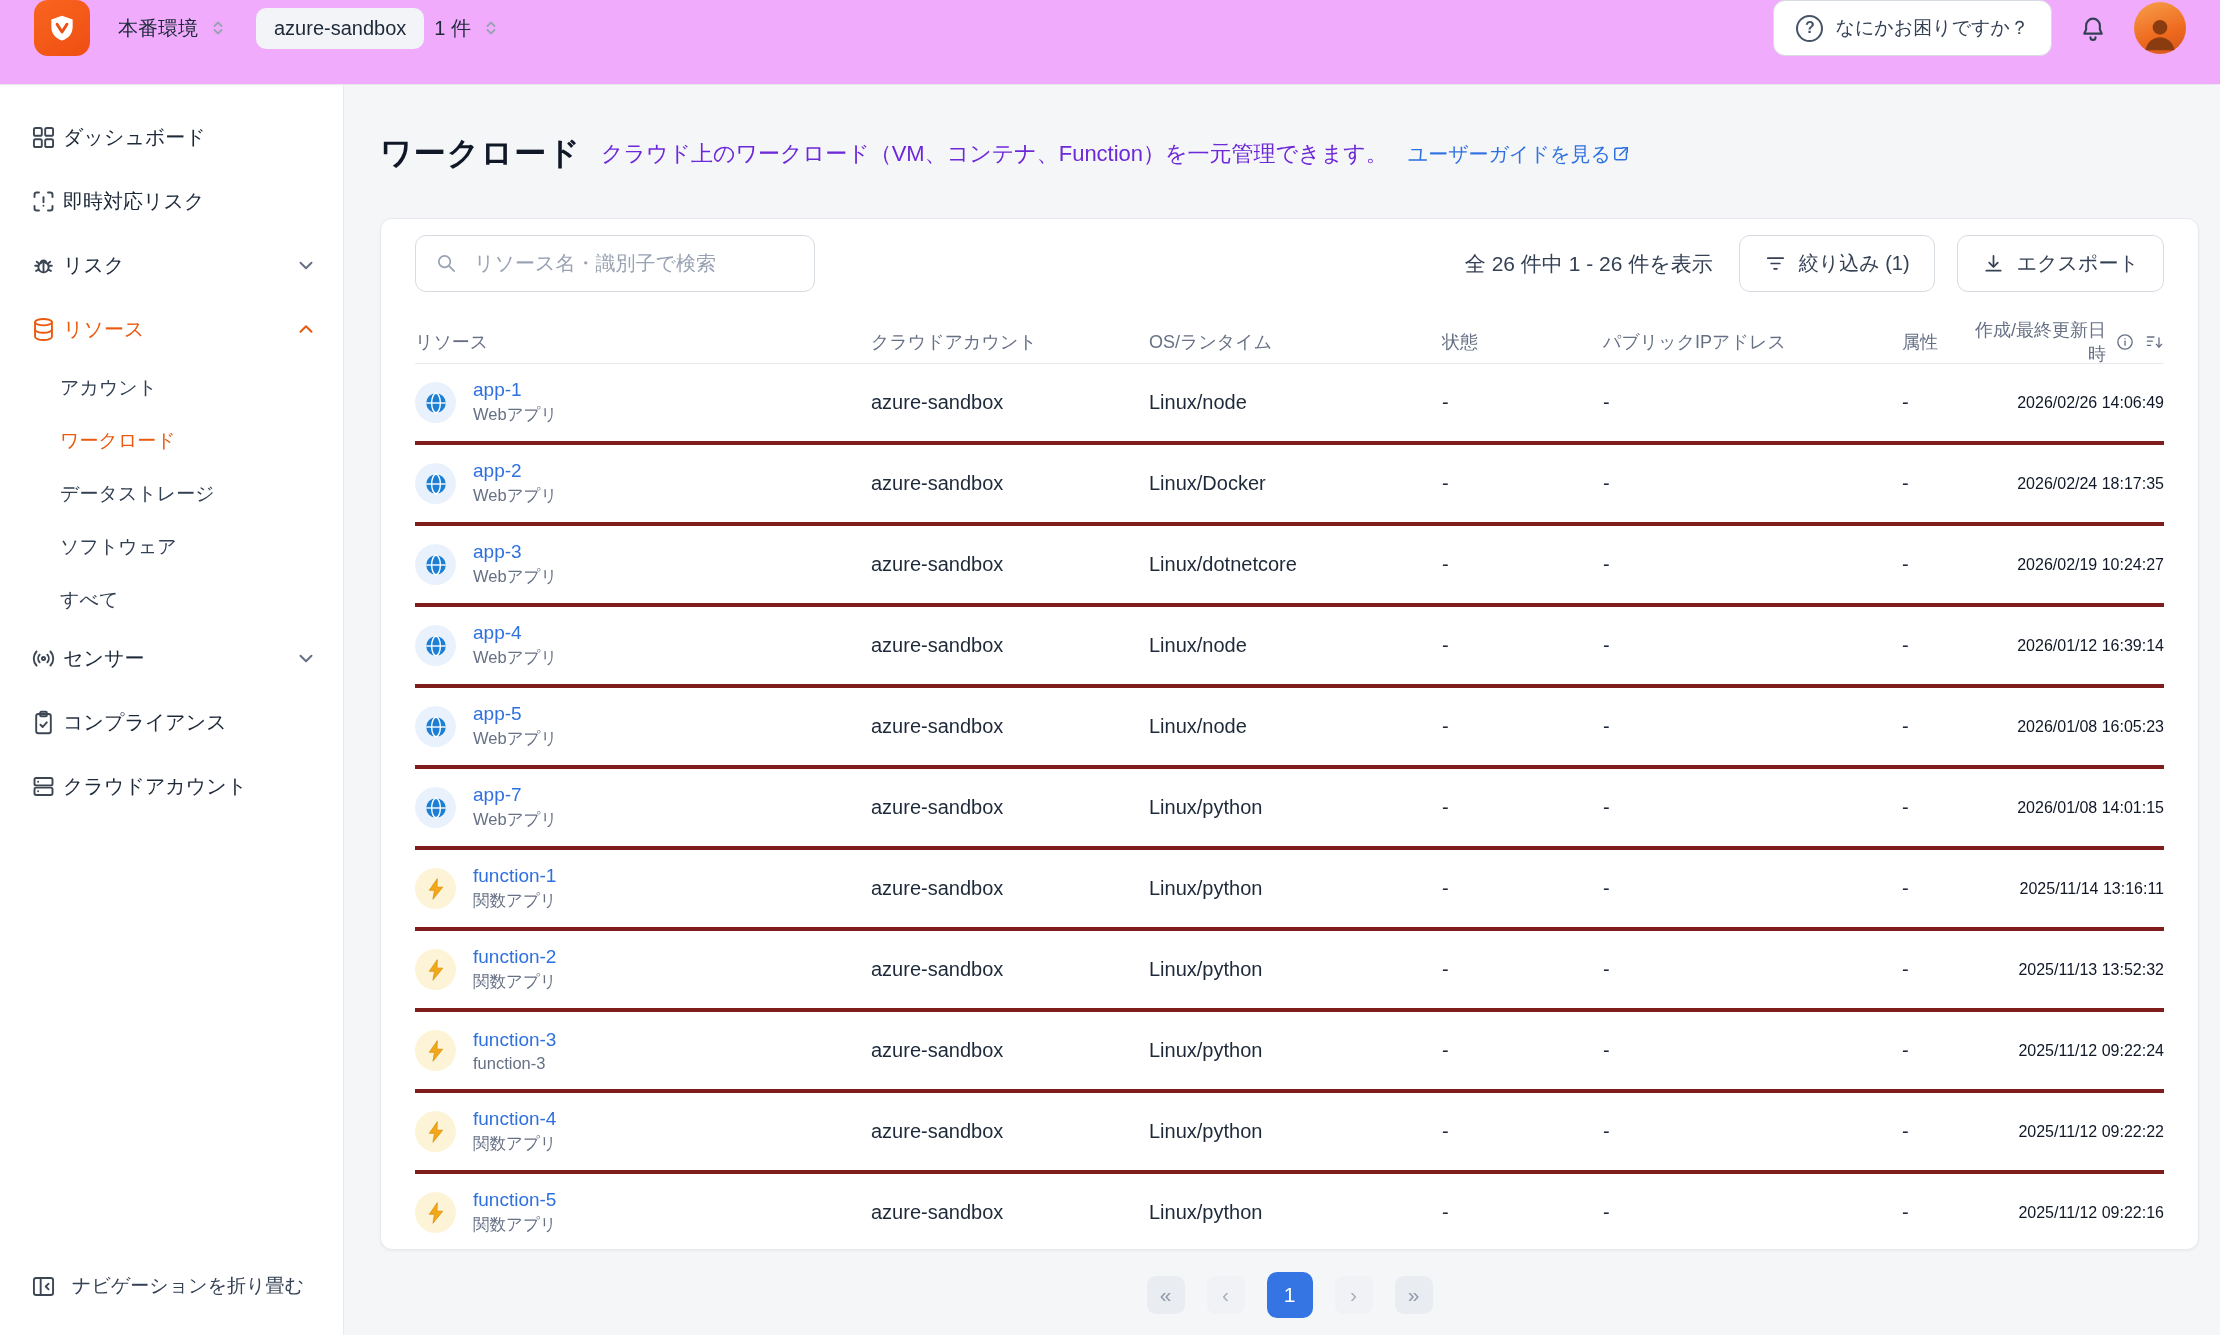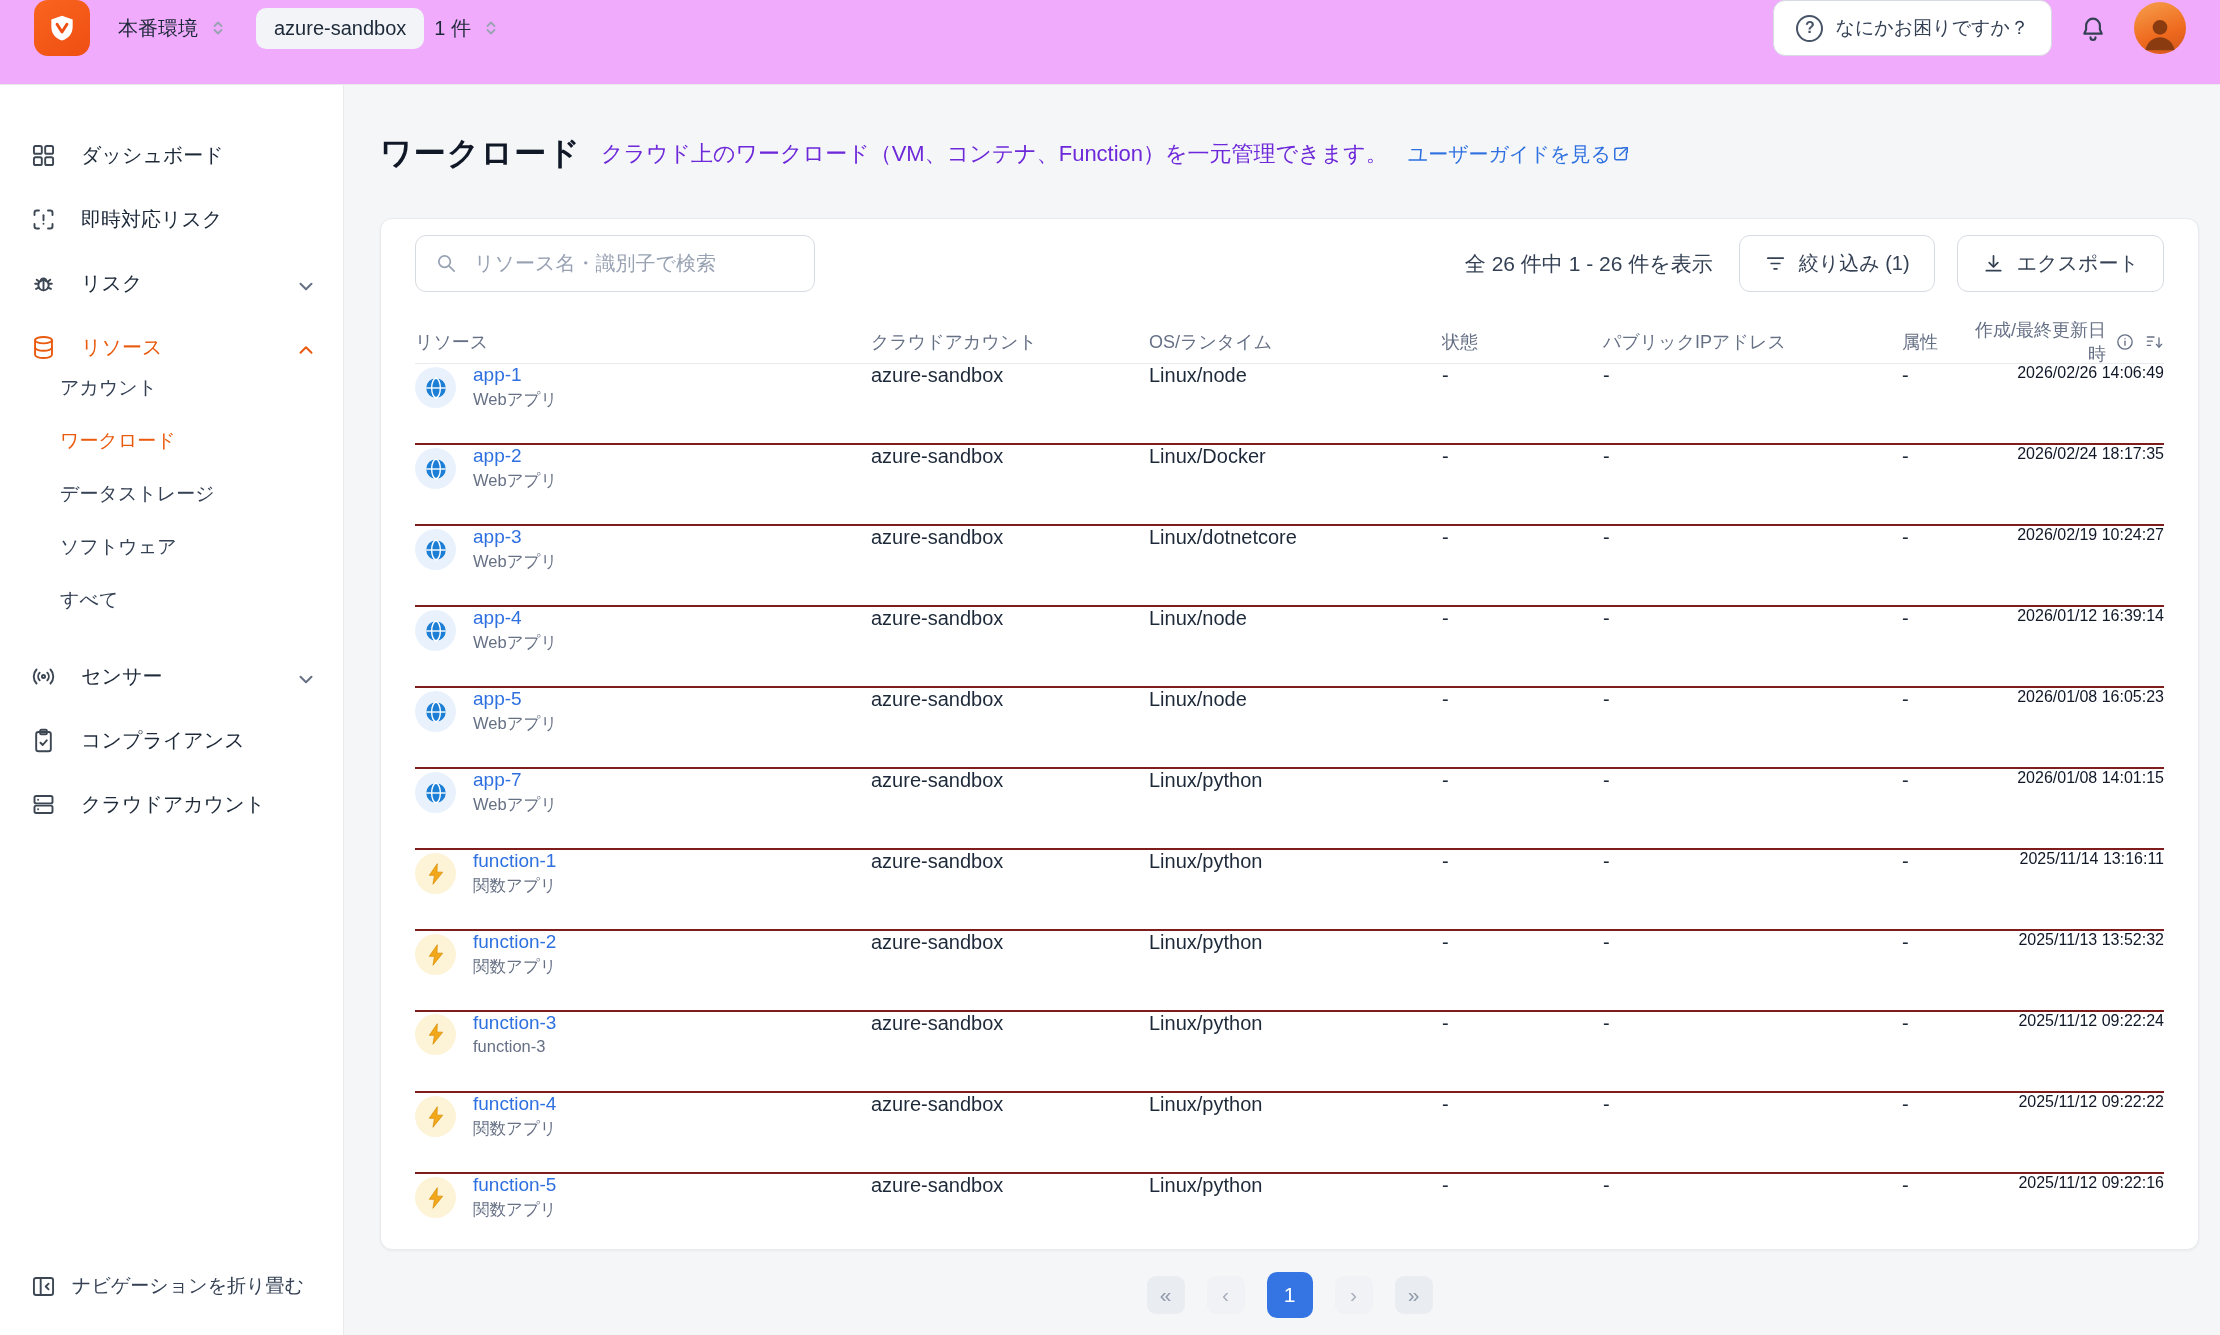--- a/index.html
+++ b/index.html
@@ -30,21 +30,21 @@
   .icon-btn svg { width:30px; height:30px; stroke:#344054; fill:none; stroke-width:1.7;
                   stroke-linecap:round; stroke-linejoin:round; }
   .avatar { width:52px; height:52px; border-radius:50%; overflow:hidden; cursor:pointer;
             background:linear-gradient(160deg,#f6a04d 0%,#ef6a1e 60%,#d4551a 100%);
             display:flex; align-items:flex-end; justify-content:center; }
   .avatar svg { width:44px; height:44px; }
 
   
   .sidebar { position:absolute; left:0; top:85px; bottom:0; width:344px; background:#fff;
              border-right:1px solid #e8eaee; padding-top:20px; }
-  .nav-item { height:64px; display:flex; align-items:flex-end; gap:24px; padding:0 26px 0 30px;
+  .nav-item { height:64px; display:flex; align-items:center; gap:6px; padding:0 26px 0 30px;
               font-size:20px; color:#1d2939; cursor:pointer; }
   .nicon { width:27px; height:27px; fill:none; stroke:#3d4754; stroke-width:1.7;
            stroke-linecap:round; stroke-linejoin:round; flex:0 0 auto; }
   .chev { width:22px; height:22px; margin-left:auto; fill:none; stroke:#667085; stroke-width:1.8;
           stroke-linecap:round; stroke-linejoin:round; flex:0 0 auto; }
   .nav-item.active { color:#ea5a0e; font-weight:500; }
   .nav-item.active .nicon, .nav-item.active .chev { stroke:#ea5a0e; }
   .sub-item { height:53px; display:flex; align-items:center; padding-left:60px; font-size:19px;
               color:#344054; cursor:pointer; }
   .sub-item.active { color:#ea5a0e; font-weight:500; }
@@ -87,21 +87,21 @@
            border-bottom:1px solid #e8eaee; font-size:18px; color:#667085; }
   .c-resource { width:456px; }
   .c-account  { width:278px; }
   .c-runtime  { width:293px; }
   .c-status   { width:161px; }
   .c-ip       { width:299px; }
   .c-attr     { width:58px; }
   .c-date     { flex:1; display:flex; align-items:center; justify-content:flex-end; gap:9px; text-align:right; }
   .hicon { width:20px; height:20px; stroke:#667085; fill:none; stroke-width:1.6;
            stroke-linecap:round; stroke-linejoin:round; flex:0 0 auto; }
-  .trow { display:flex; align-items:flex-start; height:81px; border-bottom:2px solid #7f1d1d;
+  .trow { display:flex; align-items:center; height:81px; border-bottom:4px solid #7f1d1d;
           font-size:20px; color:#1d2939; cursor:pointer; }
   .cell-res { display:flex; align-items:center; }
   .res-icon { width:41px; height:41px; border-radius:50%; display:flex; align-items:center;
               justify-content:center; margin-right:17px; flex:0 0 auto; }
   .t-webapp   { background:#e9f2fc; }
   .t-function { background:#fdf3d6; }
   .ri { width:26px; height:26px; }
   .res-text { display:flex; flex-direction:column; gap:3px; }
   .res-name { font-size:19px; font-weight:500; color:#2e70e0; text-decoration:none; }
   .res-sub  { font-size:16.5px; color:#667085; }

